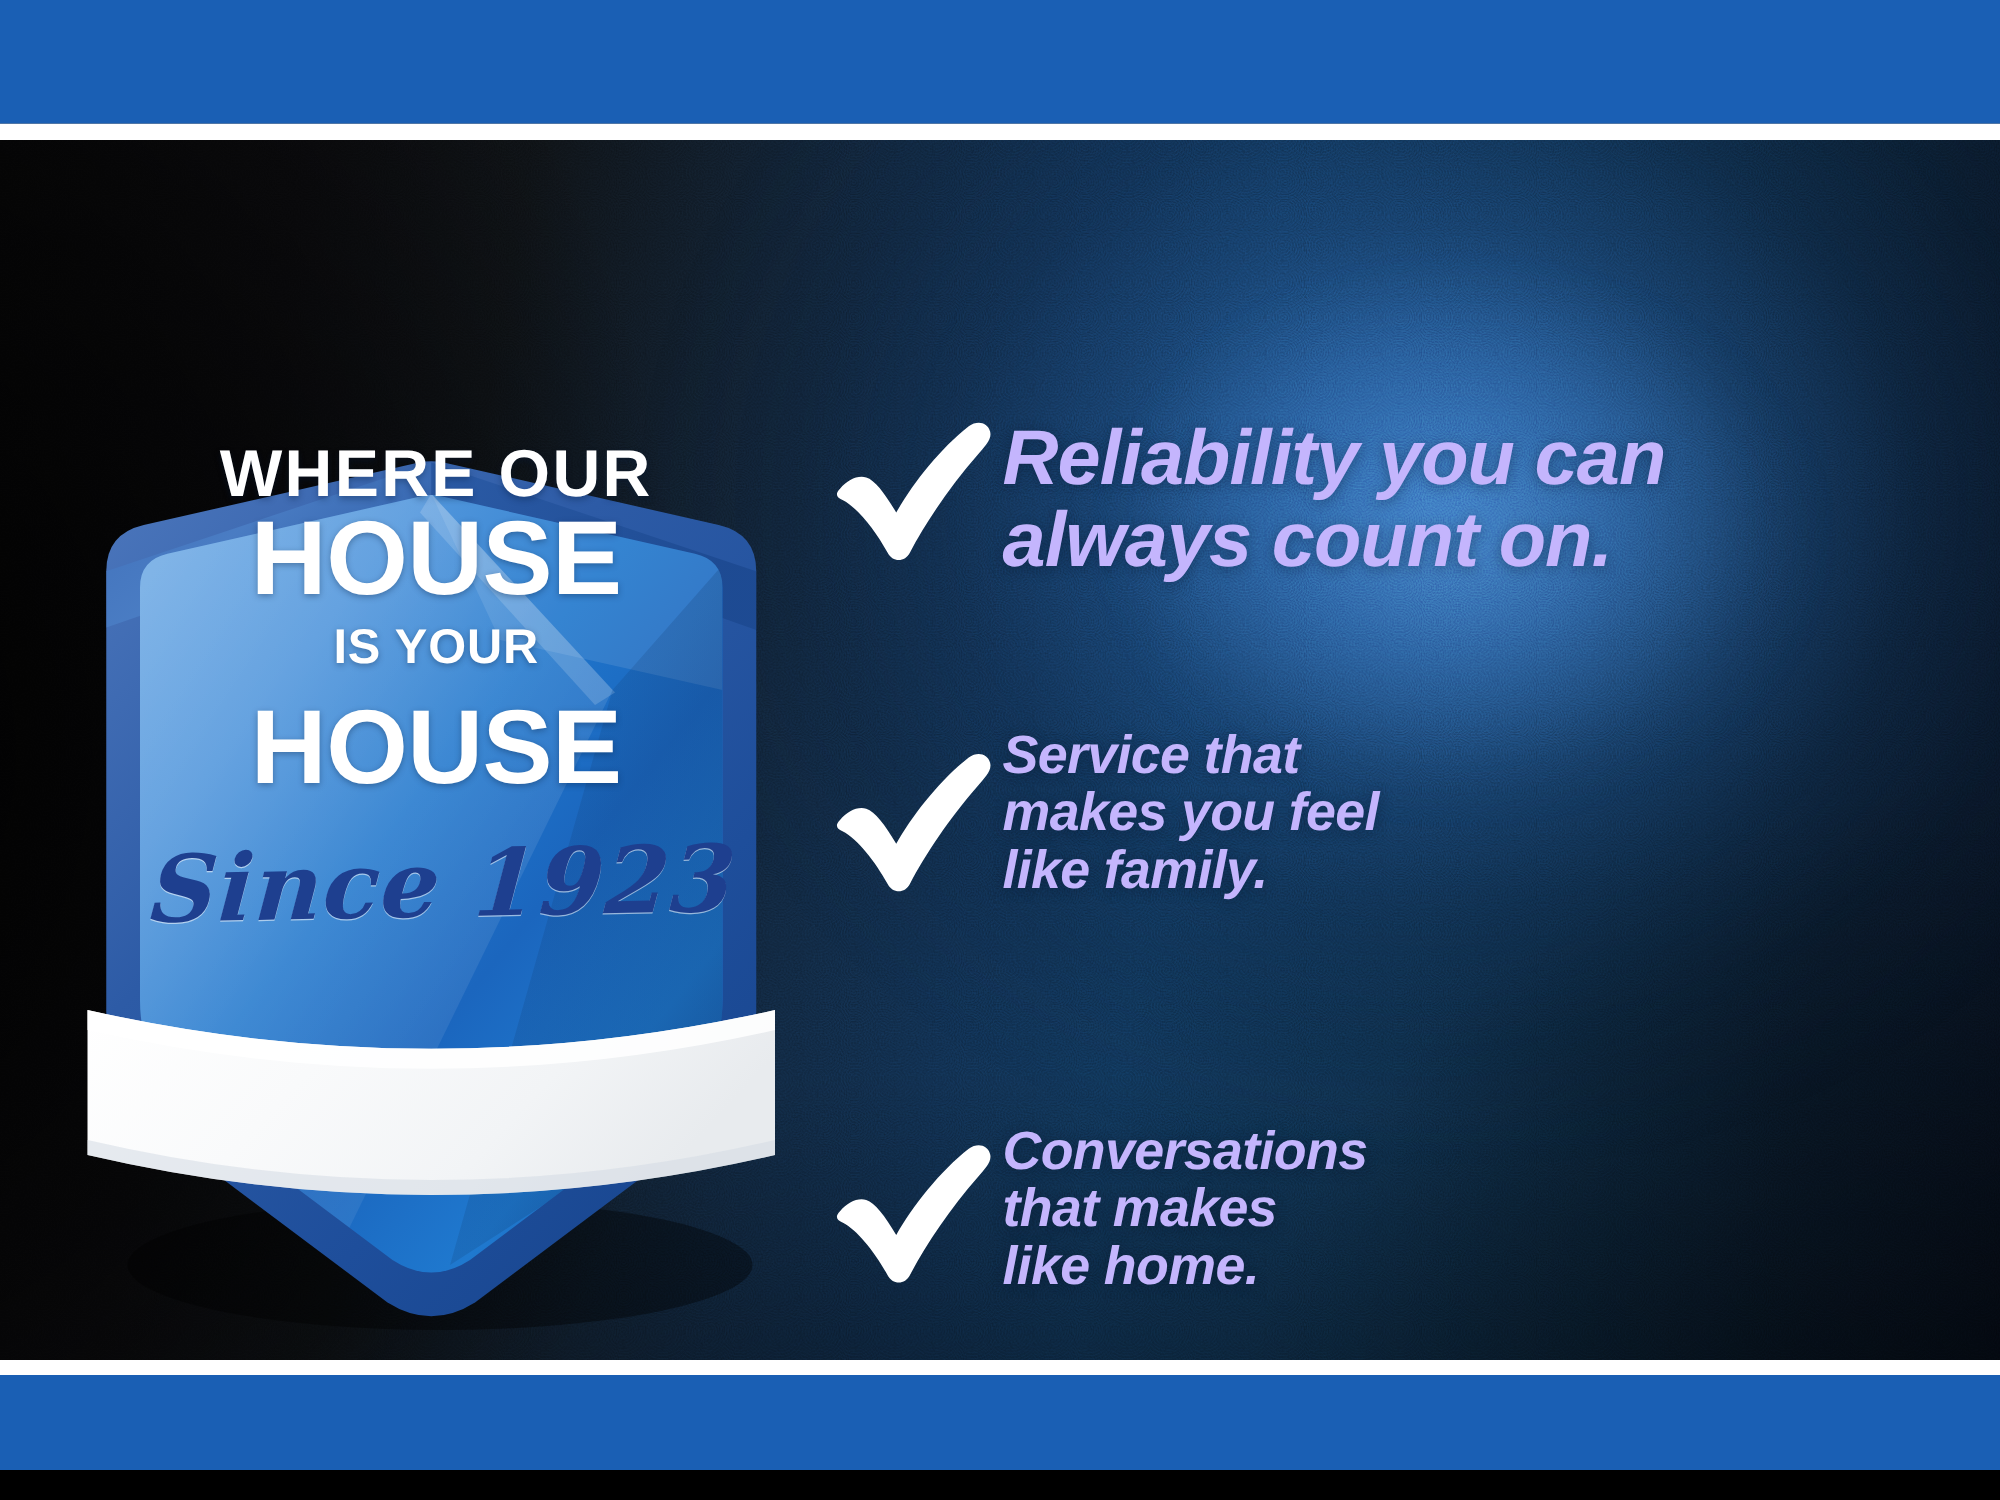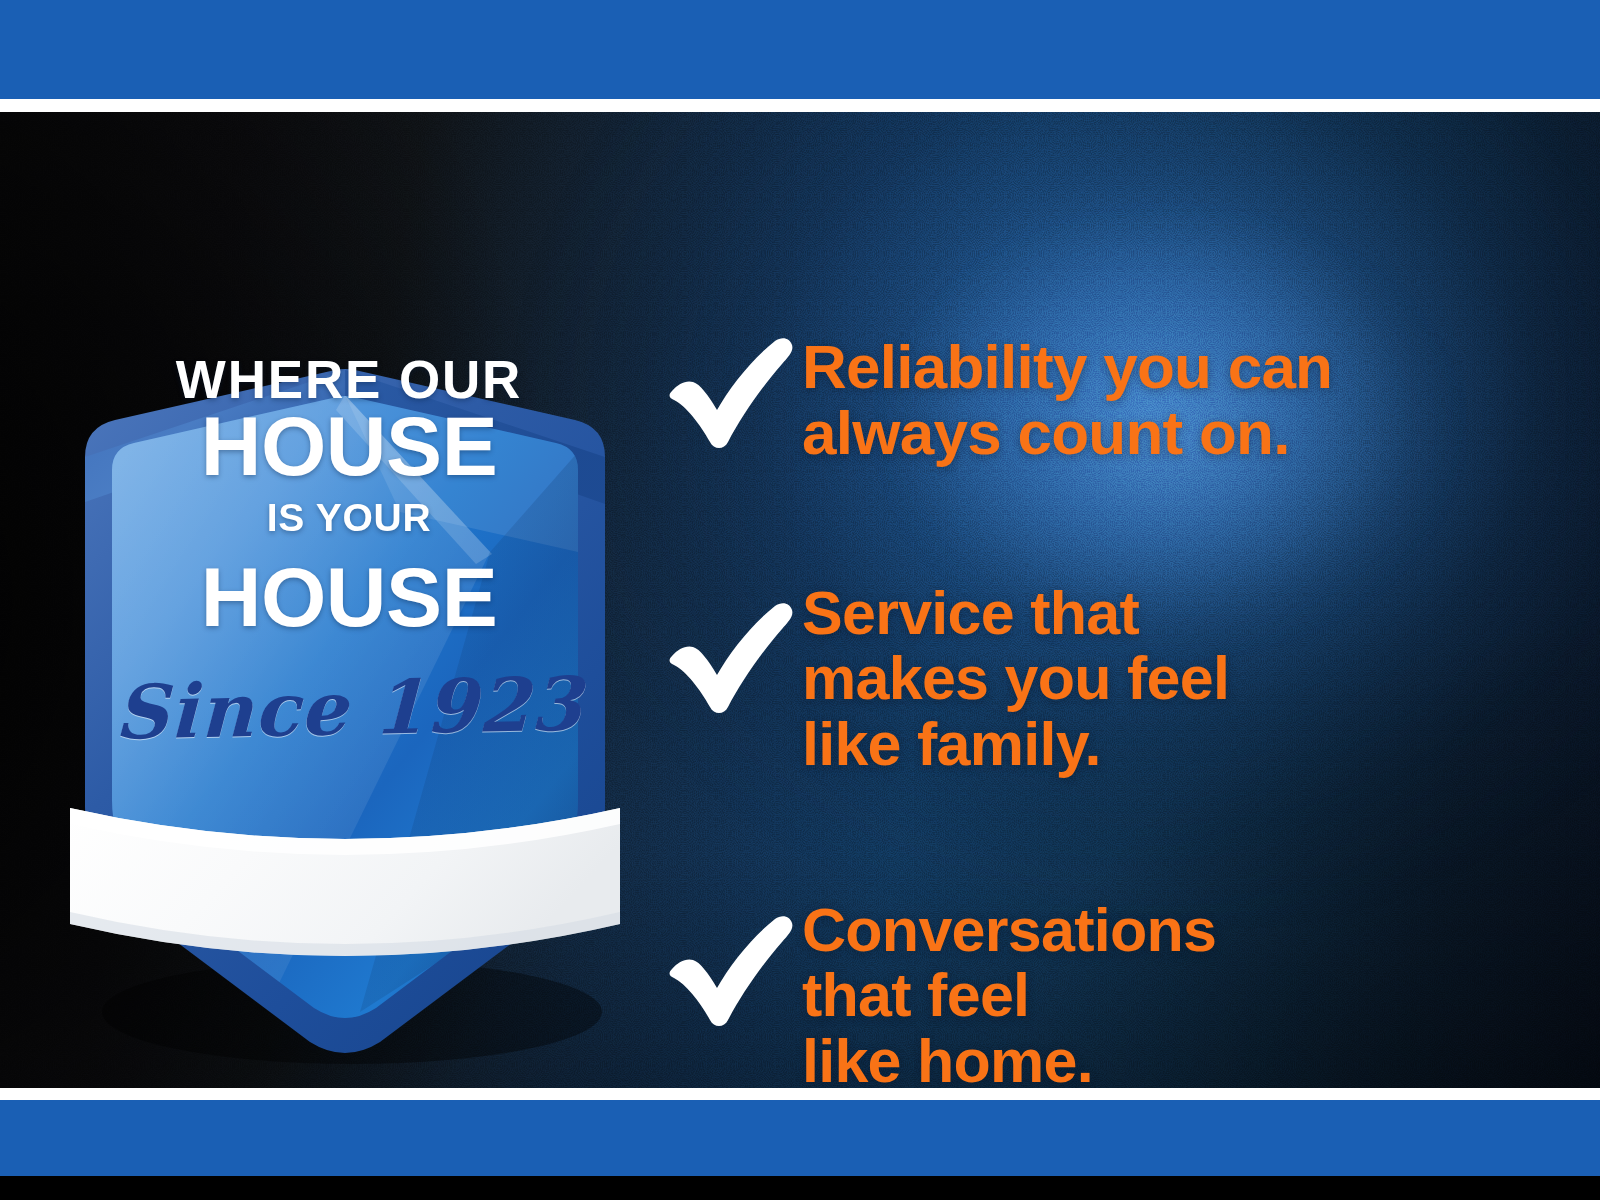--- a/index.html
+++ b/index.html
@@ -134,32 +134,33 @@
 
   .check{
     flex:0 0 auto;
     width:142px;height:118px;
     position:relative;
   }
   .check svg{display:block;width:100%;height:100%;}
 
   .bullet-copy{
     flex:1 1 auto;
-    color:#f97316;
+    color:#c4b5fd;
     font-family:"Liberation Sans", sans-serif;
     font-weight:700;
     font-size:62px;
     line-height:1.07;
     letter-spacing:-.012em;
     padding-top:2px;
     white-space:pre-line;
     text-shadow:0 2px 10px rgba(4,18,40,.38);
+    font-style:italic;
   }
   .bullet-2 .bullet-copy,
-  .bullet-3 .bullet-copy{font-size:61px;}
+  .bullet-3 .bullet-copy{font-size:43px;}
   .bullet-2 .check{margin-top:18px;}
   .bullet-3 .check{margin-top:14px;}
 </style>
 </head>
 <body>
 
 <div class="stage">
 
   <div class="canvas">
     <div class="bg-base"></div>
@@ -333,21 +334,21 @@
           <svg viewBox="0 0 142 118">
             <path d="M12,59 C18,52 26,48 33,50 C40,52 48,63 57,78
                      C70,55 92,27 115,9 C122,4 130,6 132,13
                      C134,19 128,25 122,32
                      C100,57 80,87 68,110
                      C64,118 54,118 50,110
                      C40,92 26,74 14,68 C9,66 8,63 12,59 Z" fill="#ffffff"></path>
           </svg>
         </div>
         <div class="bullet-copy">Conversations
-that feel
+that makes
 like home.</div>
       </div>
 
     </div>
   </div>
 
   <div class="bar bar-top"></div>
   <div class="bar bar-top-rule"></div>
   <div class="bar bar-bottom-rule"></div>
   <div class="bar bar-bottom"></div>

